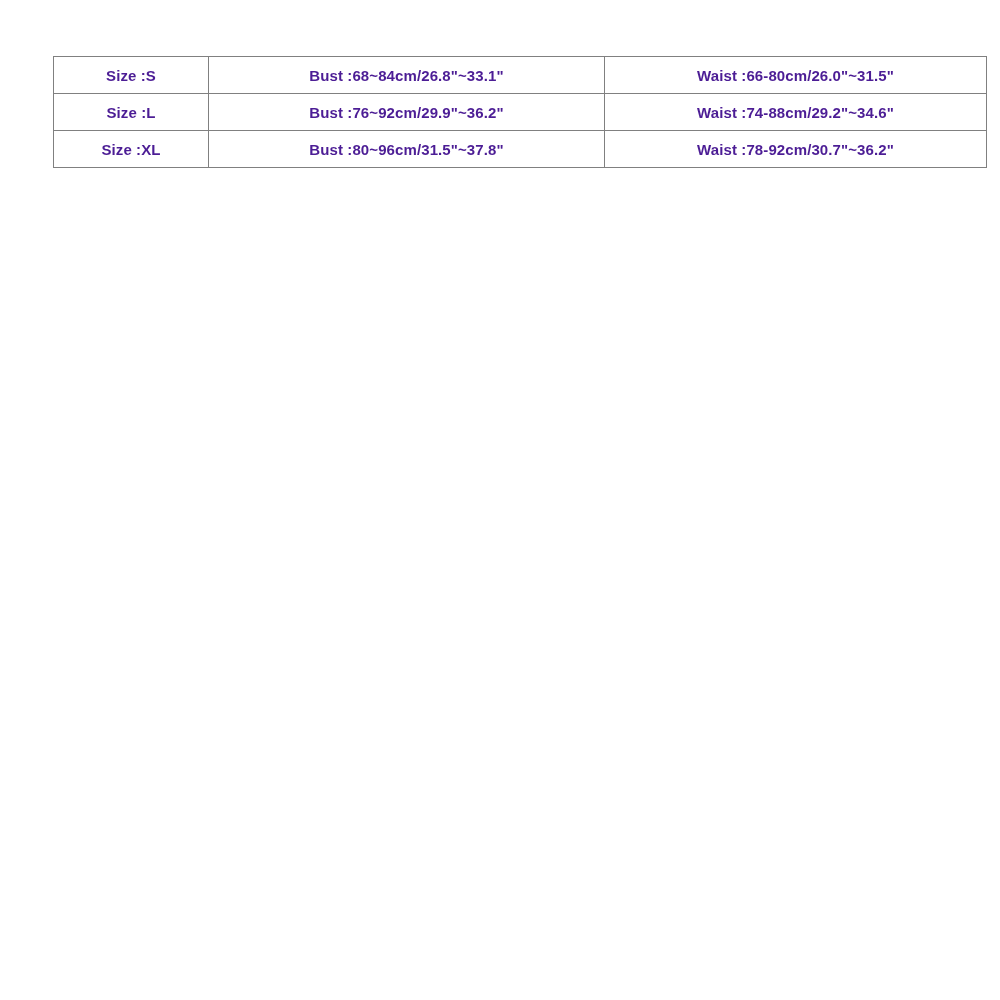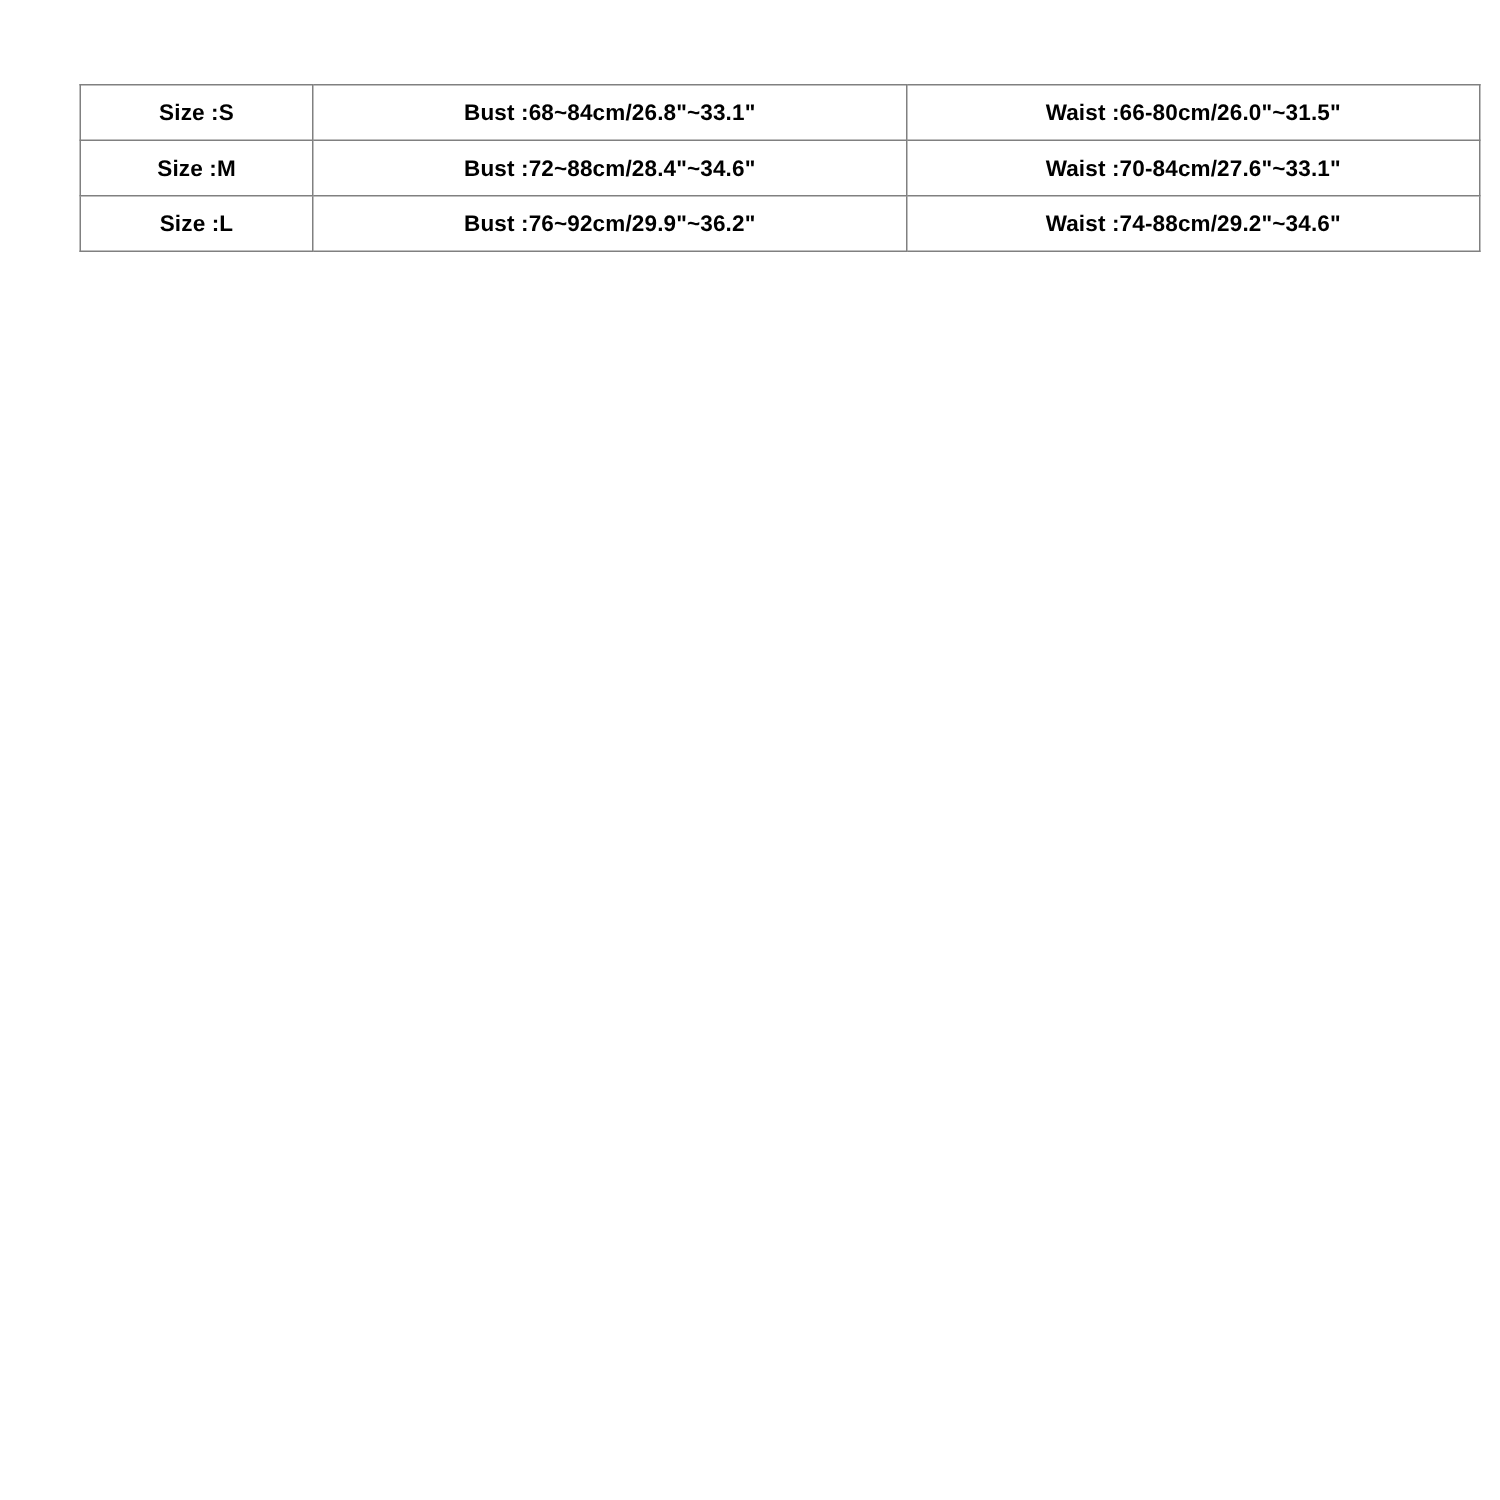--- a/index.html
+++ b/index.html
@@ -24,45 +24,45 @@
     table-layout: fixed;
   }
   table.size-chart td {
     border: 1px solid #808080;
     height: 36px;
     padding: 0 4px;
     text-align: center;
     vertical-align: middle;
     font-size: 15px;
     font-weight: bold;
-    color: #000000;
+    color: #4c1d95;
     letter-spacing: 0.1px;
     white-space: nowrap;
     overflow: hidden;
   }
   td.col-size  { width: 146px; }
   td.col-bust  { width: 387px; }
   td.col-waist { width: 373px; }
 </style>
 </head>
 <body>
 
 <div class="canvas">
   <table class="size-chart">
     <tbody>
       <tr>
         <td class="col-size">Size :S</td>
         <td class="col-bust">Bust :68~84cm/26.8"~33.1"</td>
         <td class="col-waist">Waist :66-80cm/26.0"~31.5"</td>
       </tr>
       <tr>
-        <td class="col-size">Size :M</td>
-        <td class="col-bust">Bust :72~88cm/28.4"~34.6"</td>
-        <td class="col-waist">Waist :70-84cm/27.6"~33.1"</td>
-      </tr>
-      <tr>
         <td class="col-size">Size :L</td>
         <td class="col-bust">Bust :76~92cm/29.9"~36.2"</td>
         <td class="col-waist">Waist :74-88cm/29.2"~34.6"</td>
+      </tr>
+      <tr>
+        <td class="col-size">Size :XL</td>
+        <td class="col-bust">Bust :80~96cm/31.5"~37.8"</td>
+        <td class="col-waist">Waist :78-92cm/30.7"~36.2"</td>
       </tr>
     </tbody>
   </table>
 </div>
 
 </body></html>

